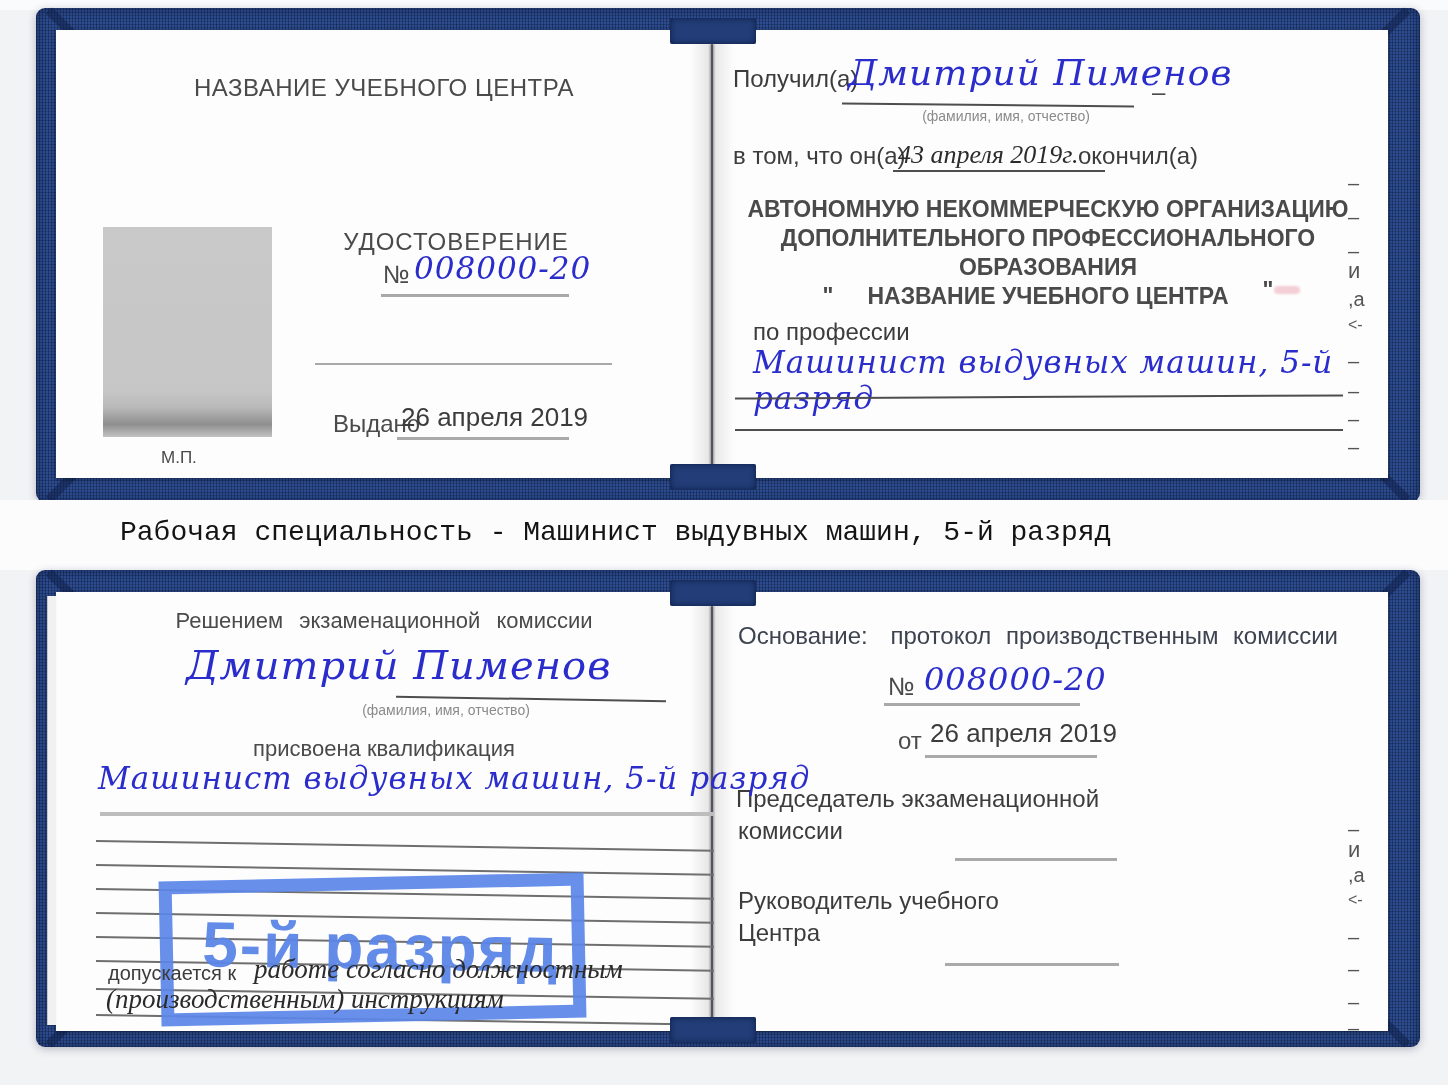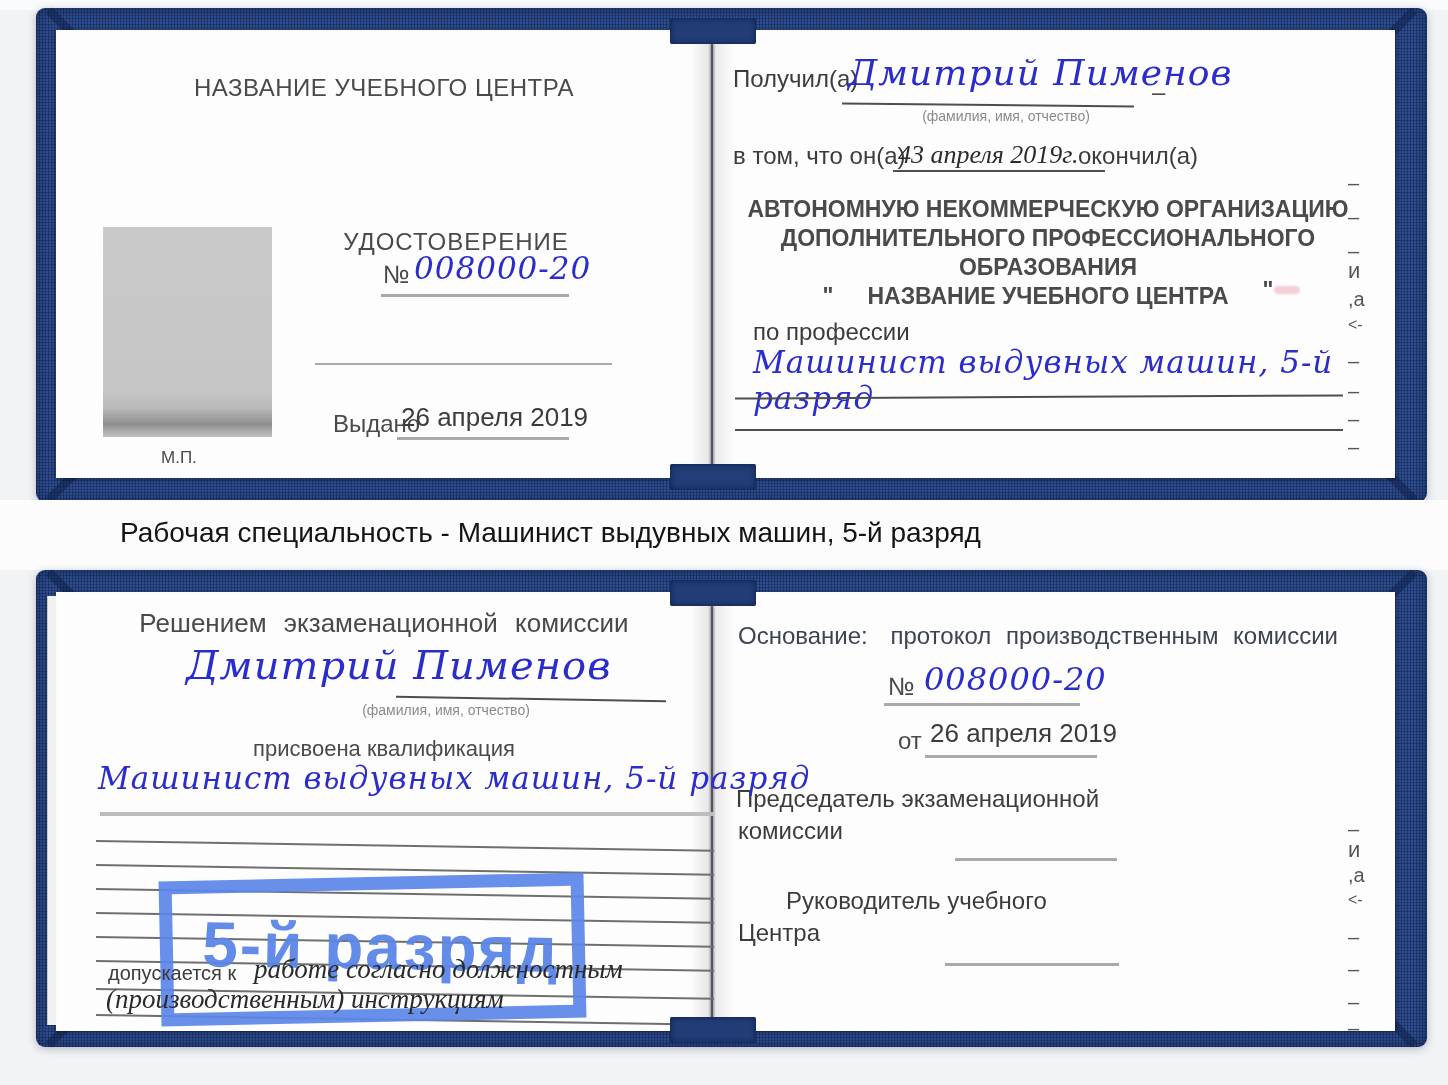--- a/index.html
+++ b/index.html
@@ -7,21 +7,21 @@
           font-family:"Liberation Sans",sans-serif;}
   .top-strip{position:absolute;left:0;top:0;width:100%;height:10px;background:#fafbfc;}
 
   
   .spread{position:absolute;left:36px;width:1384px;border-radius:9px;
     background-color:#2d4d90;
     background-image:
       repeating-linear-gradient(90deg, rgba(13,28,66,.45) 0 1px, transparent 1px 3px),
       repeating-linear-gradient(0deg, rgba(13,28,66,.38) 0 1px, transparent 1px 3px),
       repeating-linear-gradient(0deg, rgba(255,255,255,.05) 0 1px, transparent 1px 6px);
-    box-shadow:0 2px 8px rgba(40,50,80,.3), inset 0 0 12px rgba(5,15,45,.55);padding-left:7px;}
+    box-shadow:0 2px 8px rgba(40,50,80,.3), inset 0 0 12px rgba(5,15,45,.55);}
   .pages{position:absolute;left:20px;top:22px;right:32px;background:#fdfdfd;
          box-shadow:0 1px 5px rgba(0,0,0,.45);}
   .fold-shade{position:absolute;top:0;bottom:0;left:634px;width:44px;
       background:linear-gradient(90deg, rgba(0,0,0,0) 0%, rgba(70,70,80,.12) 42%, rgba(50,50,60,.28) 50%, rgba(90,90,100,.12) 58%, rgba(0,0,0,0) 100%);}
   .fold-line{position:absolute;left:655px;top:14px;bottom:12px;width:2px;background:#54555c;
       box-shadow:0 0 3px rgba(60,60,72,.8);border-radius:2px;}
   .tab{position:absolute;left:614px;width:86px;height:26px;background:#223d78;
       box-shadow:inset 0 0 6px rgba(5,15,45,.7);border-radius:2px;}
   .tab.top{top:-12px}.tab.bottom{bottom:-12px}
   .corner{position:absolute;width:46px;height:9px;background:rgba(16,32,74,.55);border-radius:2px;}
@@ -35,21 +35,21 @@
   .hint{font-size:14px;color:#8a8a8a;}
   .ital{font-family:"Liberation Serif",serif;font-style:italic;color:#2b2b2b;font-size:27px;}
   .uline{position:absolute;height:3px;background:#a9a9a9;}
   .uline-dark{position:absolute;height:2px;background:#4e4e4e;}
   .rline{position:absolute;height:1.5px;background:#6f6f6f;transform:rotate(0.9deg);transform-origin:left center;}
   .abs{position:absolute;}
   .ctr{text-align:center;}
   .mark{position:absolute;left:1292px;color:#555;font-size:20px;}
 
   .caption-band{position:absolute;left:0;top:500px;width:100%;height:70px;background:#fcfcfd;}
-  .caption-band .txt{position:absolute;left:120px;top:17px;font-size:28px;color:#141414;}
+  .caption-band .txt{position:absolute;left:120px;top:17px;font-size:28px;color:#141414;font-family:Liberation Mono, monospace;}
 
   .photo{position:absolute;background:linear-gradient(180deg,#c9c9c9 0%,#c6c6c6 78%,#b9b9b9 86%,#8f8f8f 94%,#c2c2c2 100%);}
   .stamp-box{position:absolute;border:13px solid #5b86e8;box-sizing:border-box;opacity:.92;
              transform:rotate(-1.2deg);z-index:2;}
   .stamp-text{position:absolute;font-weight:bold;color:#5b86e8;font-size:64px;opacity:.95;
              transform:rotate(0.9deg);z-index:2;letter-spacing:2px;}
   .z3{z-index:3;}
   .pink-artifact{position:absolute;width:26px;height:8px;background:rgba(230,120,140,.35);
              border-radius:4px;filter:blur(1px);}
 </style>
@@ -136,21 +136,21 @@
     <div class="corner" style="left:6px;top:14px;transform:rotate(45deg);"></div>
     <div class="corner" style="right:6px;top:14px;transform:rotate(-45deg);"></div>
     <div class="corner" style="left:6px;bottom:14px;transform:rotate(-45deg);"></div>
     <div class="corner" style="right:6px;bottom:14px;transform:rotate(45deg);"></div>
 
     <div class="pages" style="height:439px;">
       <div class="page-sliver"></div>
       <div class="fold-shade"></div>
       <div class="fold-line"></div>
 
-      <div class="abs print ctr" style="left:0;top:16px;width:656px;font-size:26px;word-spacing:10px;">Решением экзаменационной комиссии</div>
+      <div class="abs print ctr" style="left:0;top:16px;width:656px;font-size:22px;word-spacing:10px;">Решением экзаменационной комиссии</div>
 
       <div class="abs hand" style="left:130px;top:50px;font-size:40px;">Дмитрий Пименов</div>
       <div class="uline-dark" style="left:340px;top:106px;width:270px;transform:rotate(1deg);"></div>
       <div class="abs hint ctr" style="left:200px;width:380px;top:110px;">(фамилия, имя, отчество)</div>
 
       <div class="abs print ctr" style="left:0;top:144px;width:656px;font-size:22px;">присвоена квалификация</div>
 
       <div class="abs hand z3" style="left:42px;top:168px;font-size:31px;">Машинист выдувных машин, 5-й разряд</div>
       <div class="uline" style="left:44px;top:220px;width:614px;height:4px;background:#bdbdbd;"></div>
 
@@ -180,21 +180,21 @@
       <div class="uline" style="left:828px;top:111px;width:196px;"></div>
 
       <div class="abs print" style="left:842px;top:135px;">от</div>
       <div class="abs printdark" style="left:874px;top:126px;font-size:26px;">26 апреля 2019</div>
       <div class="uline" style="left:869px;top:163px;width:172px;"></div>
 
       <div class="abs printdark" style="left:680px;top:193px;">Председатель экзаменационной</div>
       <div class="abs printdark" style="left:682px;top:225px;">комиссии</div>
       <div class="uline" style="left:899px;top:266px;width:162px;"></div>
 
-      <div class="abs printdark" style="left:682px;top:295px;margin-left:48px;">Руководитель учебного</div>
+      <div class="abs printdark" style="left:682px;top:295px;">Руководитель учебного</div>
       <div class="abs printdark" style="left:682px;top:327px;">Центра</div>
       <div class="uline" style="left:889px;top:371px;width:174px;"></div>
 
       <div class="mark" style="top:226px;">–</div>
       <div class="mark" style="top:245px;font-size:22px;">и</div>
       <div class="mark" style="top:272px;">,а</div>
       <div class="mark" style="top:299px;font-size:16px;">&lt;-</div>
       <div class="mark" style="top:334px;">–</div>
       <div class="mark" style="top:366px;">–</div>
       <div class="mark" style="top:399px;">–</div>

